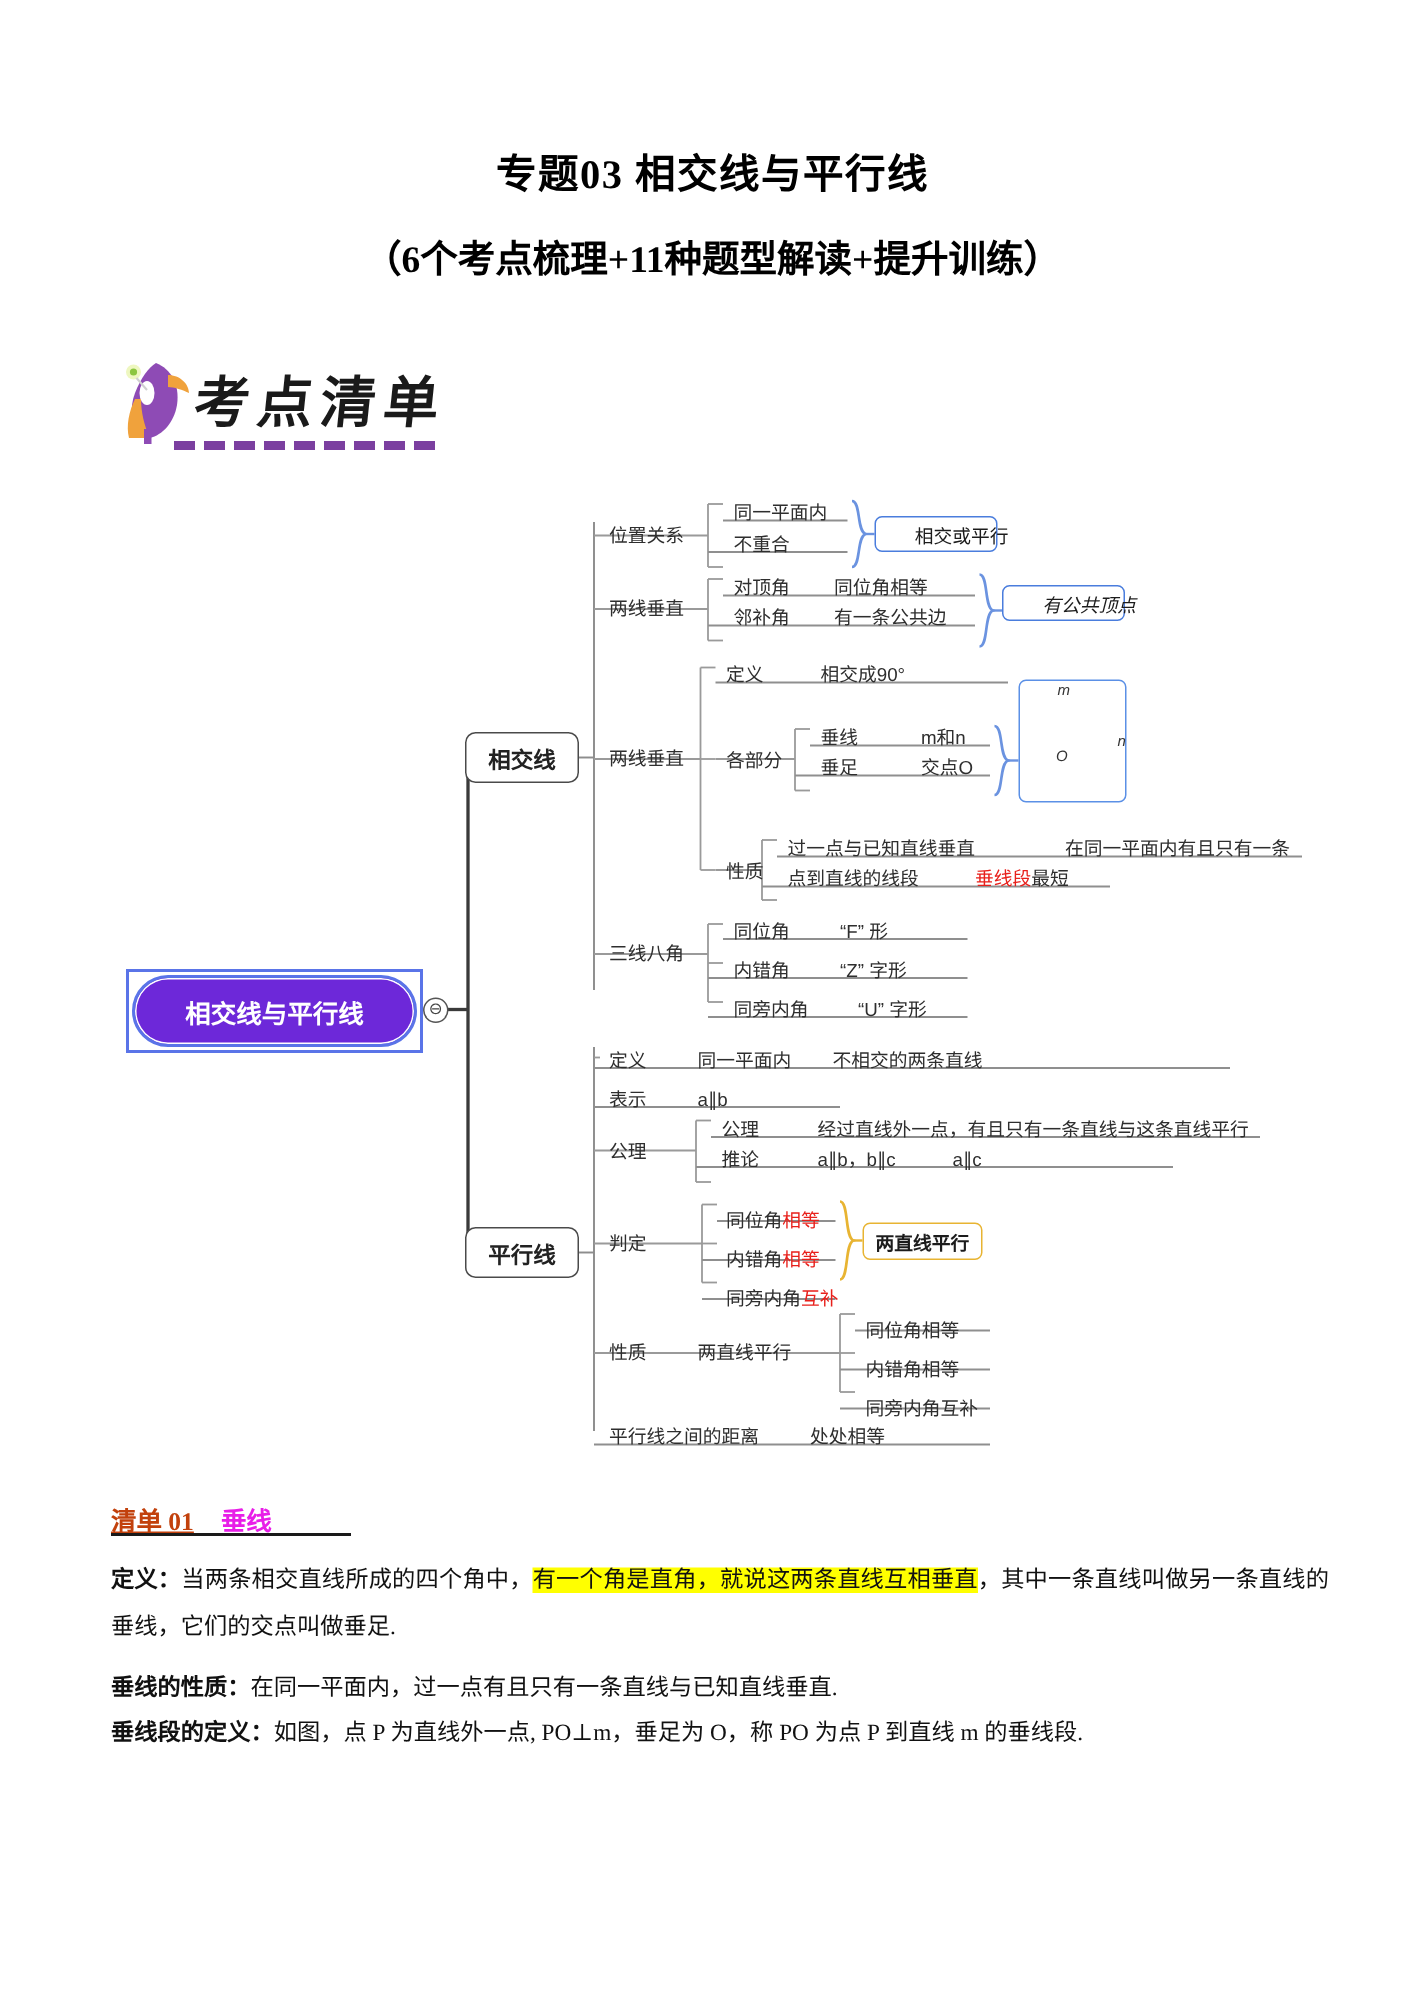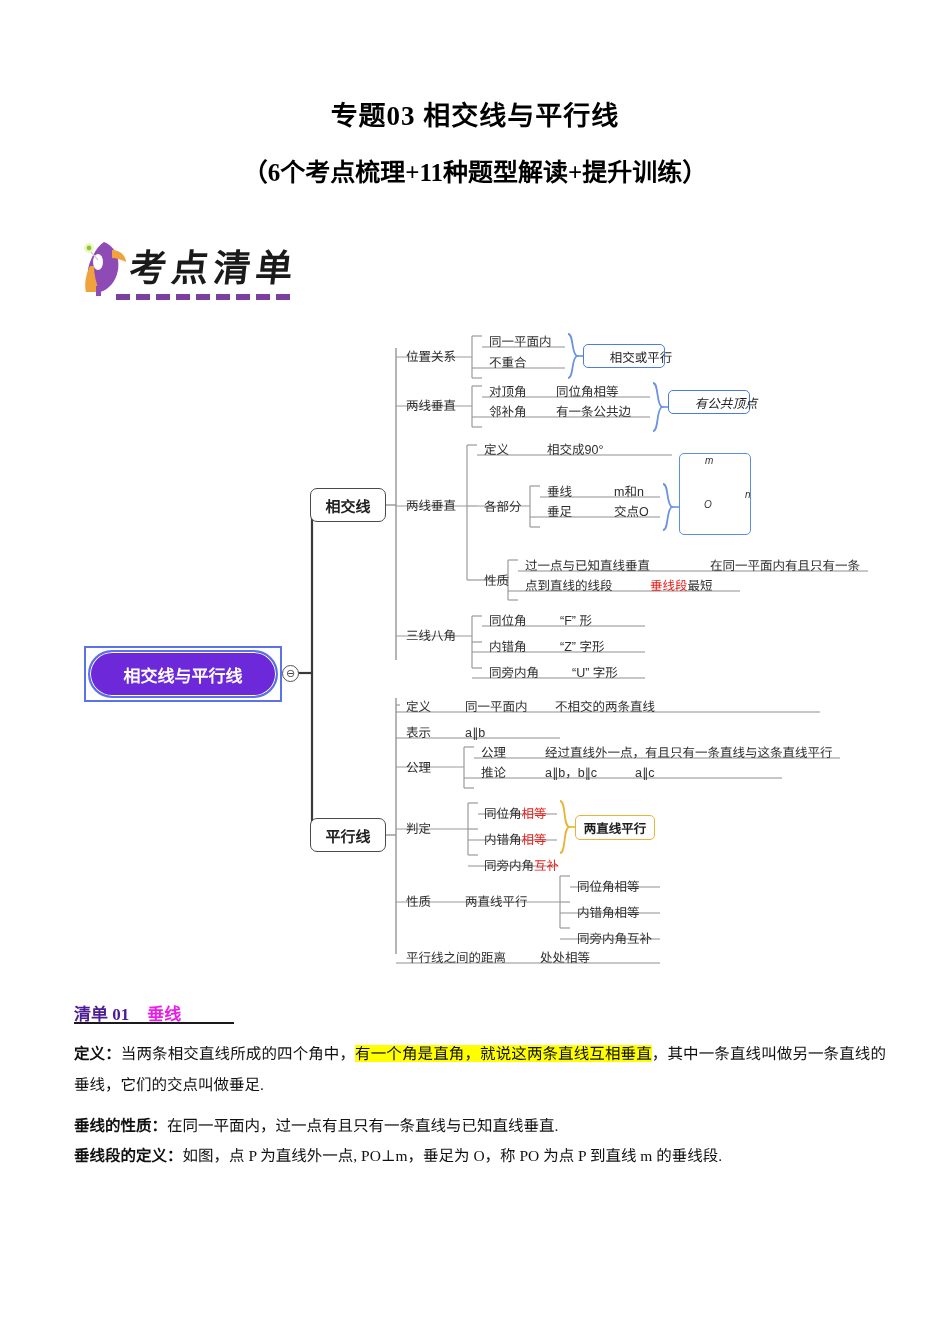--- a/index.html
+++ b/index.html
@@ -98,21 +98,21 @@
     position:absolute;left:679px;top:133px;width:72px;height:82px;
     border:1.6px solid #5b90e6;border-radius:5px;background:#fff;box-sizing:border-box;
   }
 
   
   .sec-head{
     position:absolute;left:74px;top:1000px;
     font-family:"Liberation Serif","DejaVu Serif",serif;
     font-weight:bold;font-size:17px;white-space:nowrap;
   }
-  .sec-head .num{color:#4c1d95;}
+  .sec-head .num{color:#c2410c;text-decoration:underline;}
   .sec-head .kw{color:#e81ee8;margin-left:18px;}
   .sec-underline{
     position:absolute;left:74px;top:1022px;width:160px;height:1.6px;background:#1a1a1a;
   }
   .para{
     position:absolute;left:74px;width:812px;
     font-family:"Liberation Serif","DejaVu Serif",serif;
     font-size:15.5px;line-height:31px;color:#111;text-align:justify;
   }
   .para b{font-weight:bold;margin-top:29px;}

